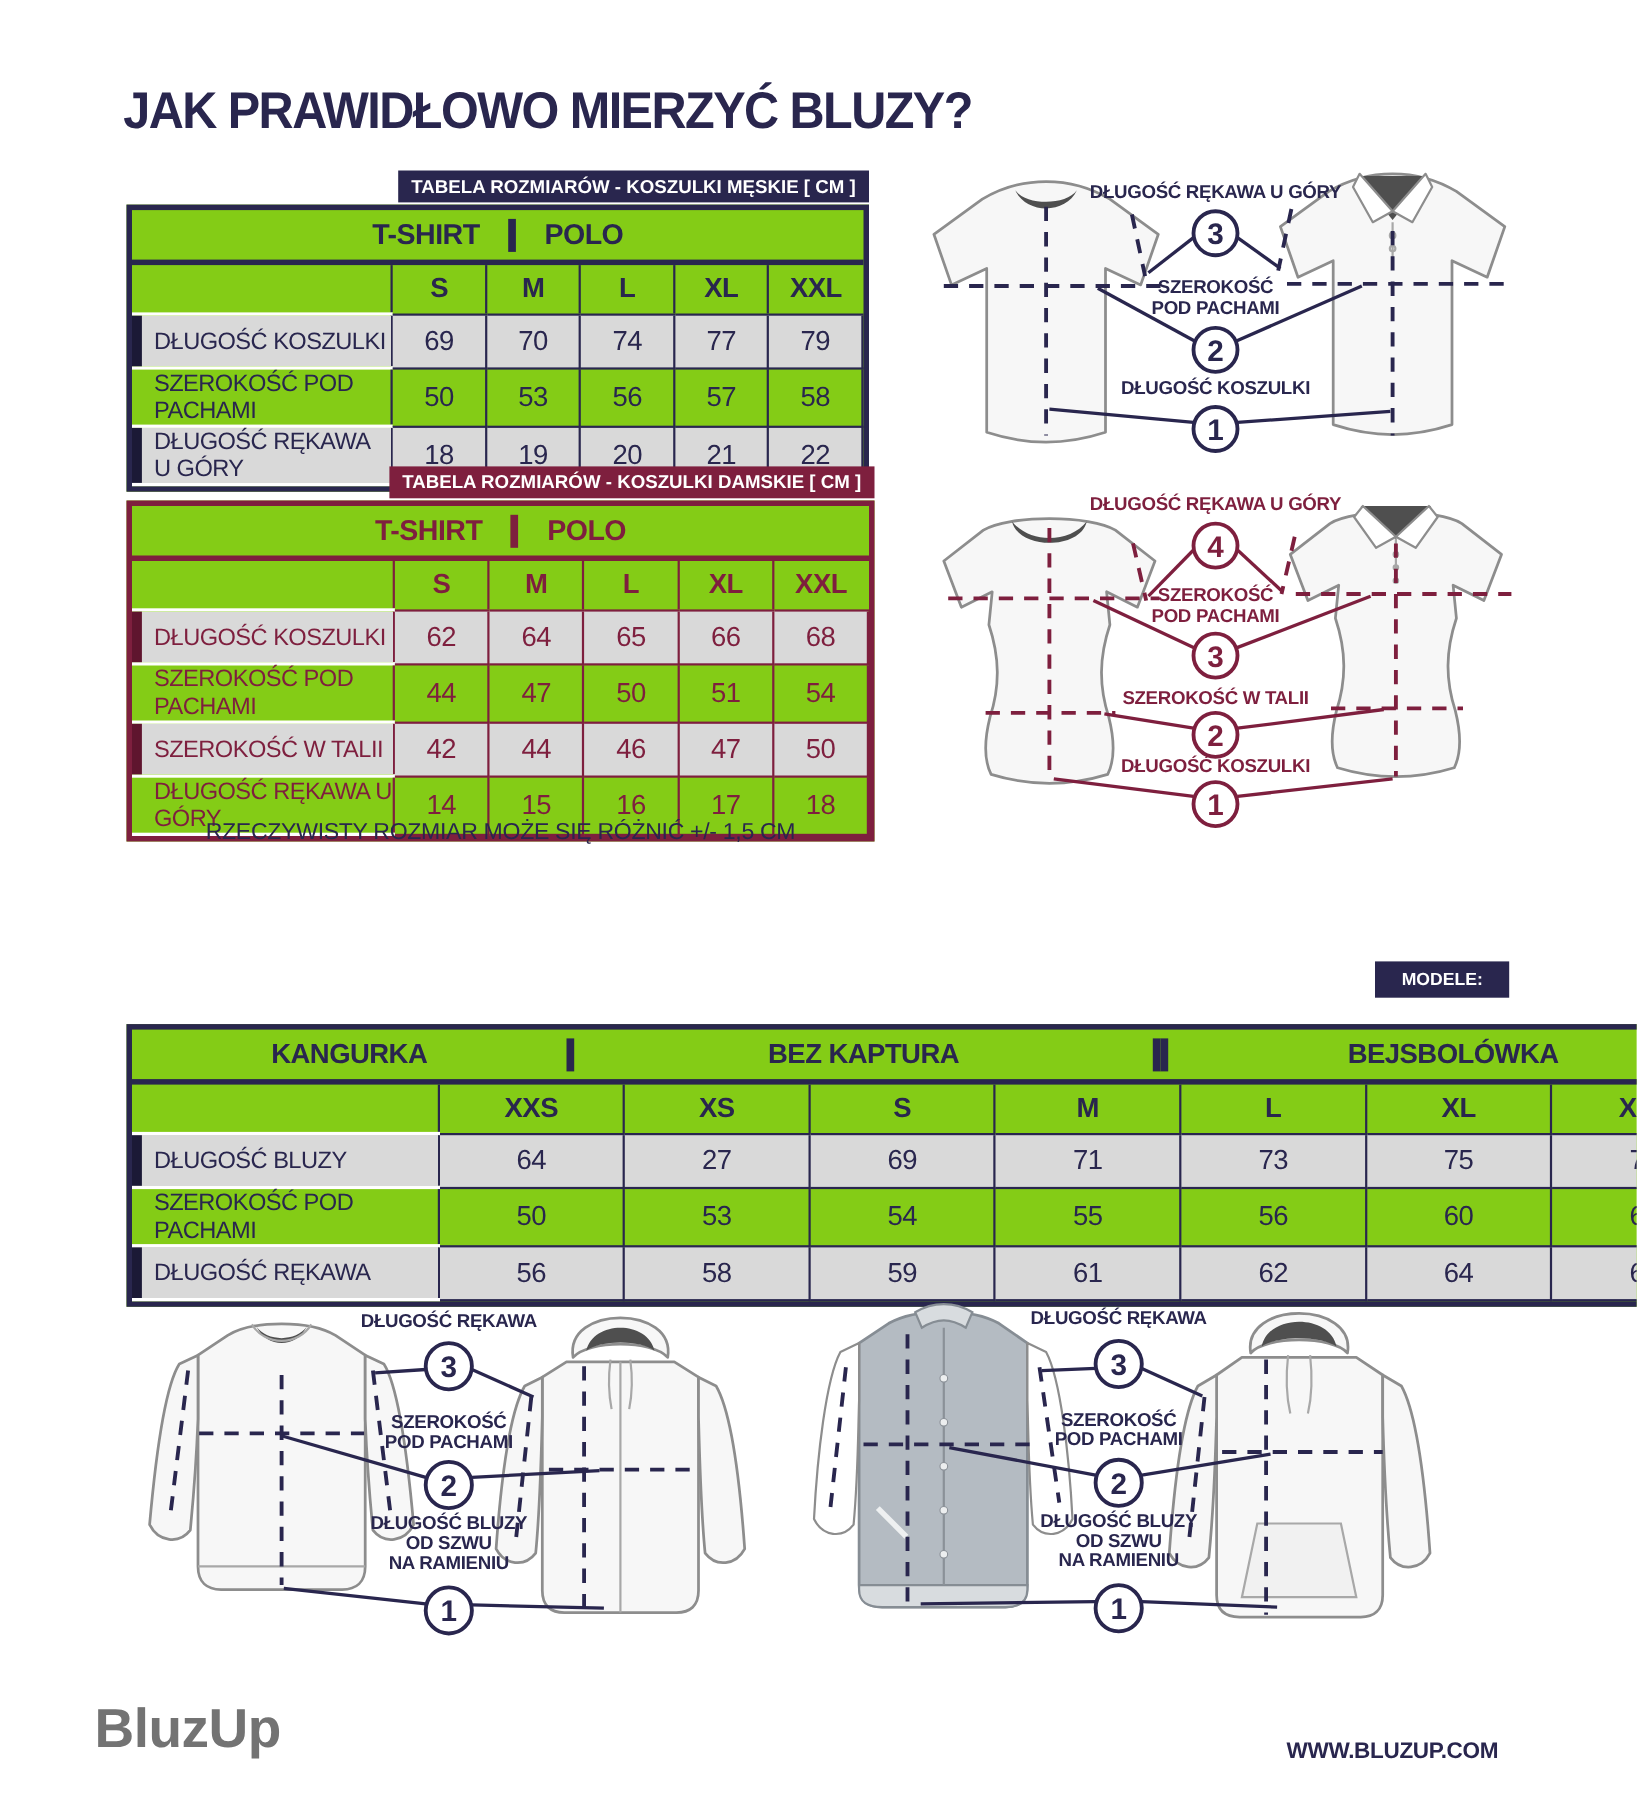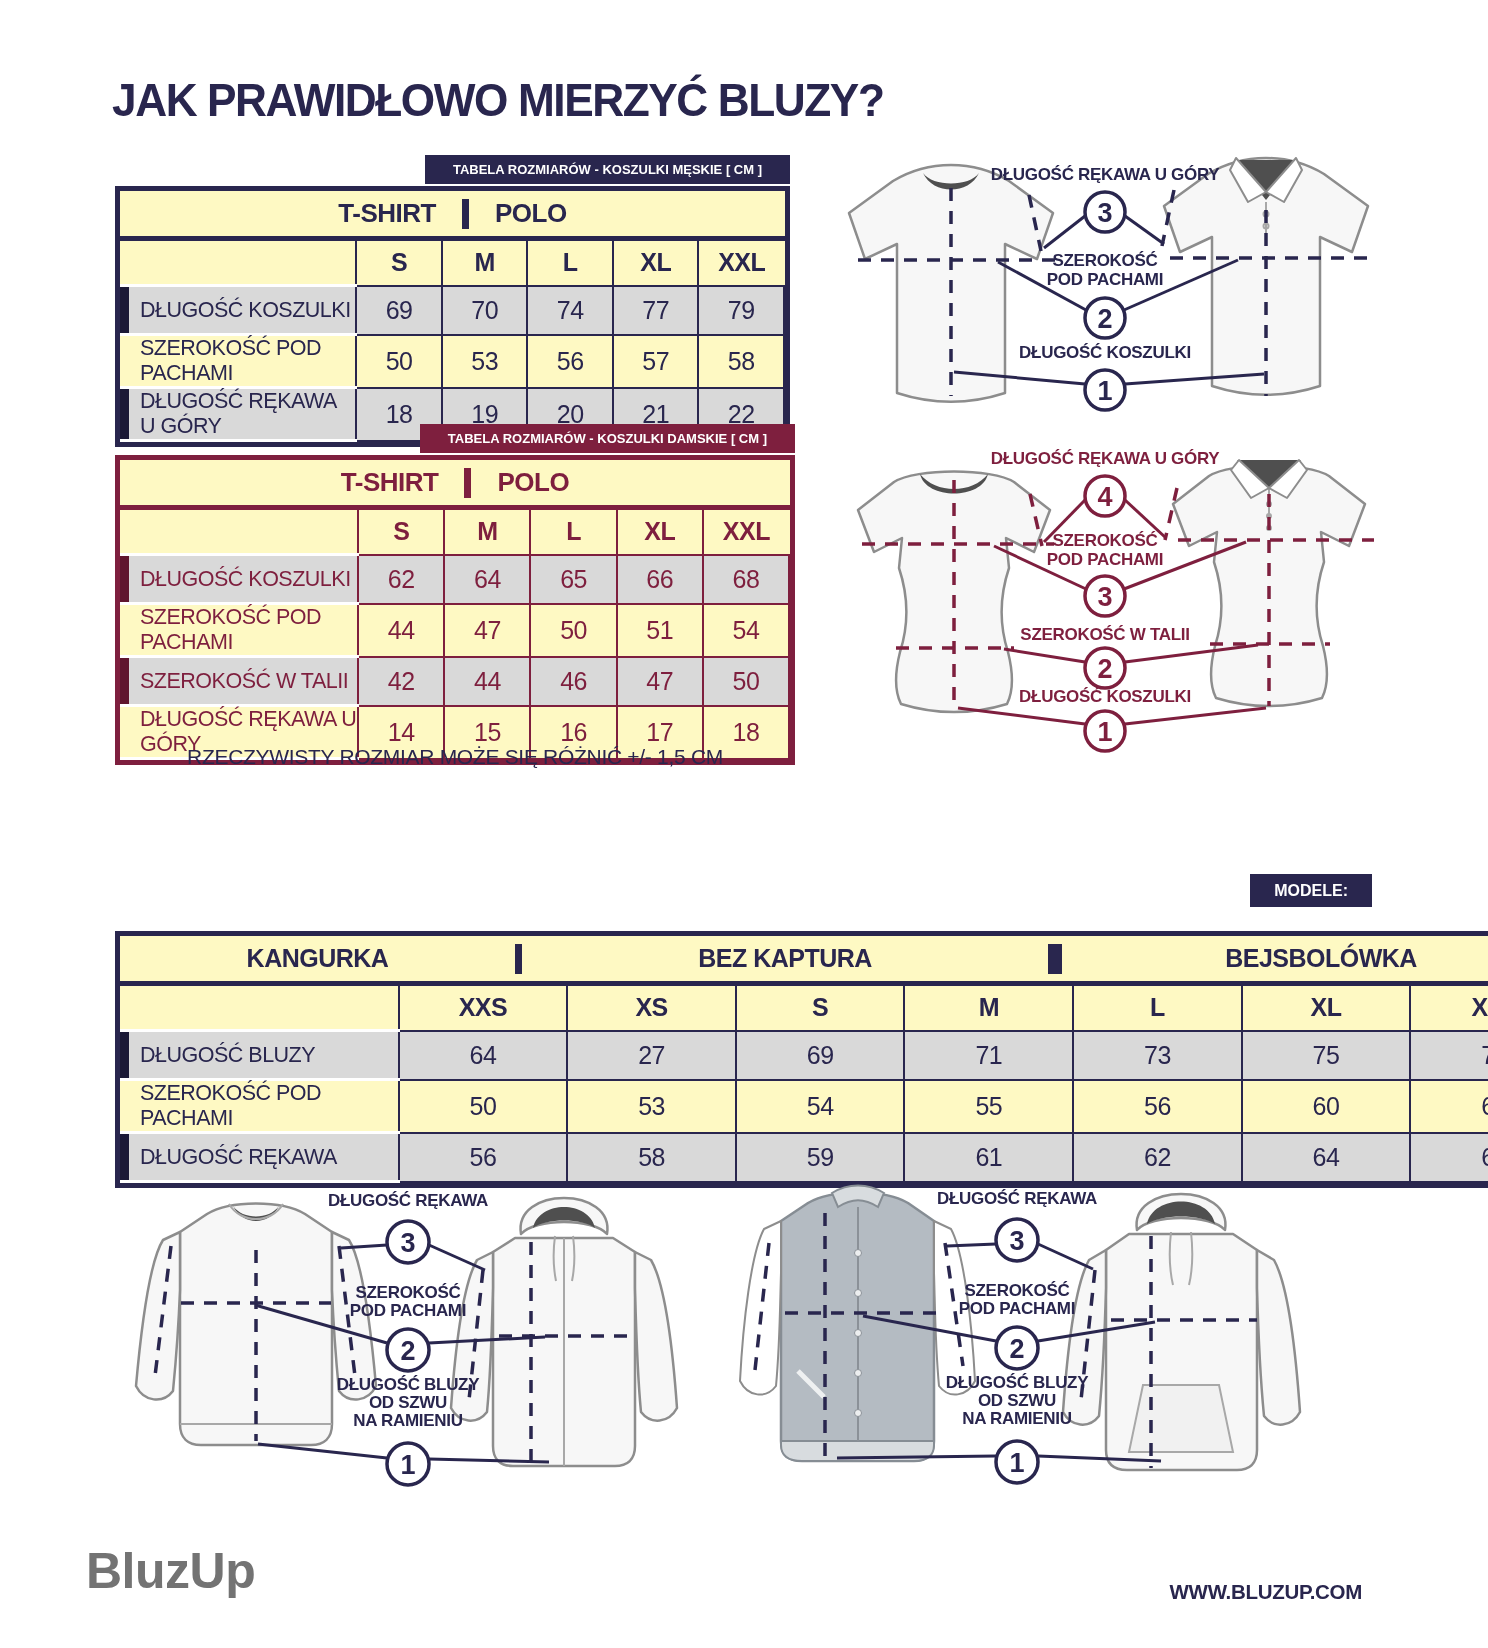--- a/index.html
+++ b/index.html
@@ -7,28 +7,28 @@
   .canvas{position:relative;width:1488px;height:1648px;background:#fff;overflow:hidden;border-radius:13px;}
 
   .t-navy{--c:#29264e;--cd:#1b1936;}
   .t-maroon{--c:#7e1f3e;--cd:#5f152e;}
 
   
   .page-title{position:absolute;left:112px;top:72px;margin:0;font-size:47px;font-weight:700;
     color:#29264e;letter-spacing:-1.5px;white-space:nowrap;transform:scaleX(.94);transform-origin:left;}
 
   
-  .tag{position:absolute;height:29px;line-height:29px;padding:0 28px;background:var(--c);
-    color:#fff;font-size:13px;font-weight:700;letter-spacing:0;white-space:nowrap;}
+  .tag{position:absolute;height:29px;line-height:29px;padding:0 12px;background:var(--c);
+    color:#fff;font-size:17px;font-weight:700;letter-spacing:0;white-space:nowrap;}
   .tag-men{right:698px;top:155px;}
   .tag-women{right:693px;top:424px;}
   .tag-models{right:116px;top:874px;height:33px;line-height:33px;font-size:16px;padding:0 24px;}
 
   
-  .stable{position:absolute;border:5px solid var(--c);background:#fef9c3;box-sizing:border-box;}
+  .stable{position:absolute;border:5px solid var(--c);background:#84cc16;box-sizing:border-box;}
   .stable-men{left:115px;top:186px;width:675px;}
   .stable-women{left:115px;top:455px;width:680px;}
   .stable-models{left:115px;top:931px;width:1470px;}
 
   .band{display:flex;align-items:center;justify-content:center;height:45px;
     border-bottom:5px solid var(--c);font-size:26px;font-weight:700;color:var(--c);letter-spacing:-.5px;}
   .bandbar{display:inline-block;width:7px;height:30px;background:var(--c);margin:0 26px;}
   .band-models{justify-content:flex-start;}
   .band-models .bandseg{text-align:center;font-size:25px;}
   .band-models .bandbar{margin:0;}

